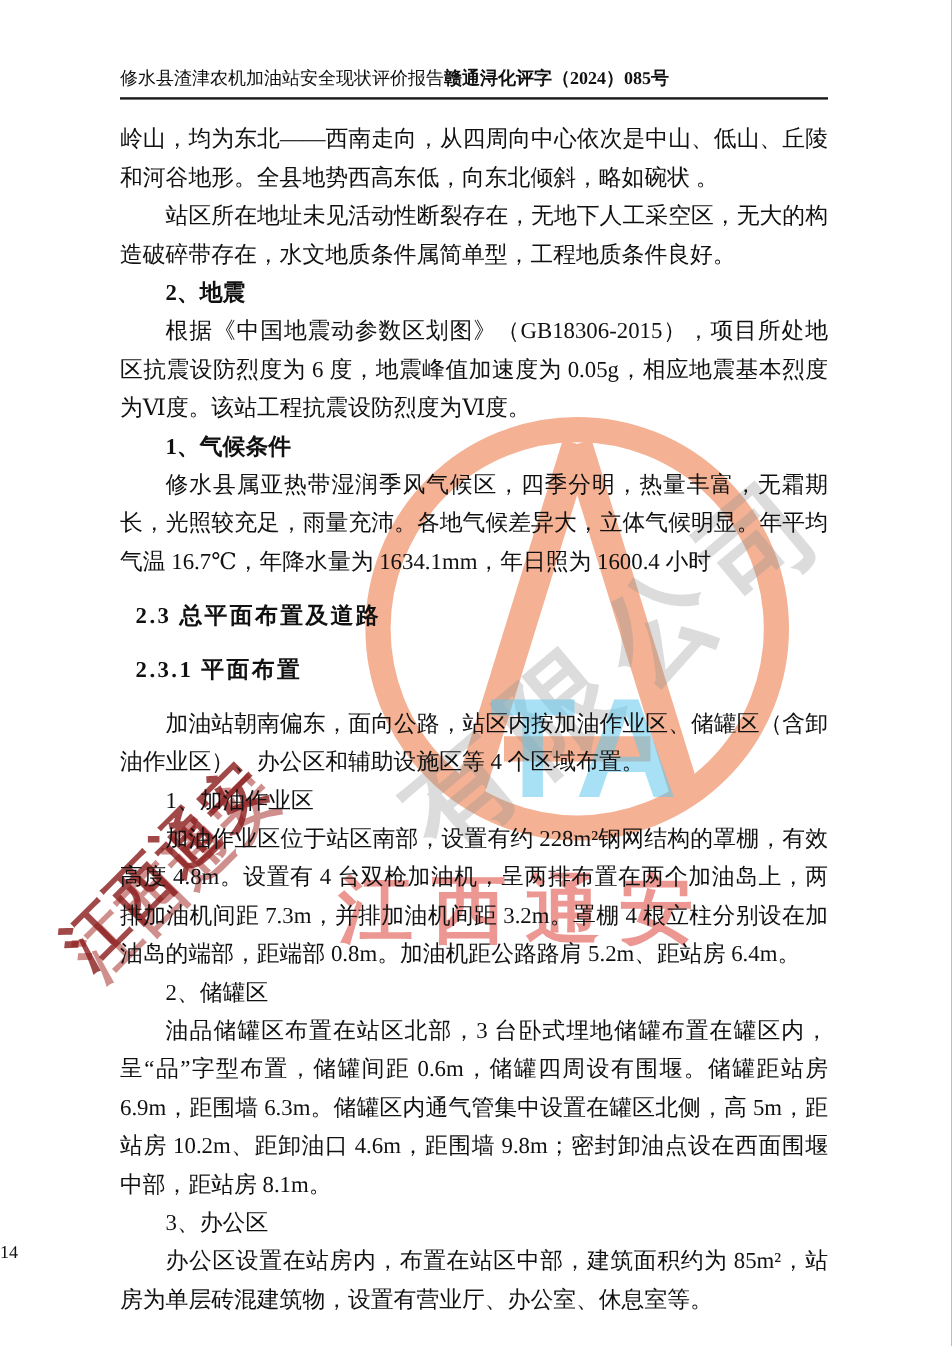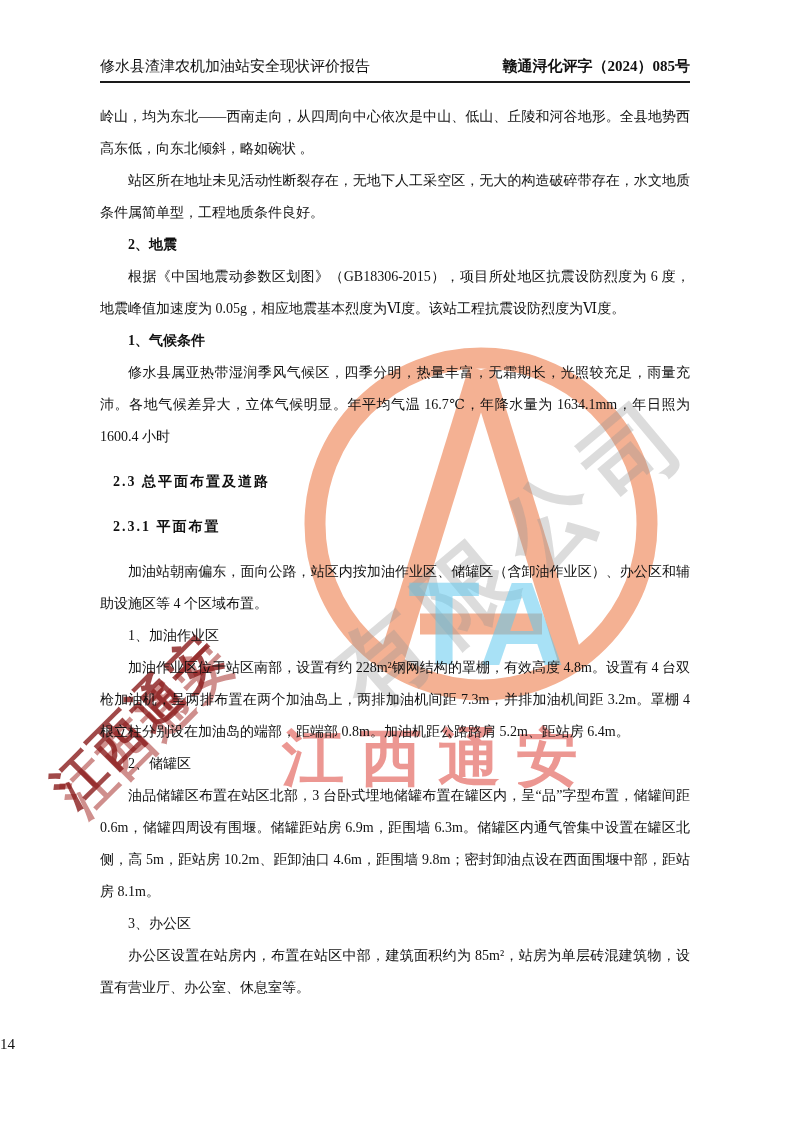--- a/index.html
+++ b/index.html
@@ -4,29 +4,29 @@
 <style>
   html,body{margin:0;padding:0;background:#888;}
   .page{
     position:relative;width:793px;height:1122px;background:#ffffff;
     overflow:hidden;margin:0 auto;
     font-family:"Liberation Serif","DejaVu Serif",serif;color:#111;
   }
   
   .hdr{
     position:absolute;left:100px;top:56px;width:590px;
-    display:flex;justify-content:space-between;align-items:flex-end;
+    display:flex;justify-content:flex-start;align-items:flex-end;
     font-size:15px;line-height:20px;padding-bottom:5px;
     border-bottom:2px solid #1a1a1a;z-index:6;
   }
   .hdr-right{font-weight:bold;}
   
   .main{
     position:absolute;left:100px;top:101px;width:590px;
-    font-size:14px;line-height:32px;text-align:justify;z-index:5;
+    font-size:19px;line-height:32px;text-align:justify;z-index:5;
   }
   .main p{margin:0;text-indent:2em;}
   .main p.noindent{text-indent:0;}
   .main p.bold{font-weight:bold;}
   .main .sec{font-weight:bold;letter-spacing:2px;margin:13px;}
   
   .footer{
     position:absolute;left:0;top:1036px;width:793px;text-align:left;
     font-size:15px;z-index:6;
   }

